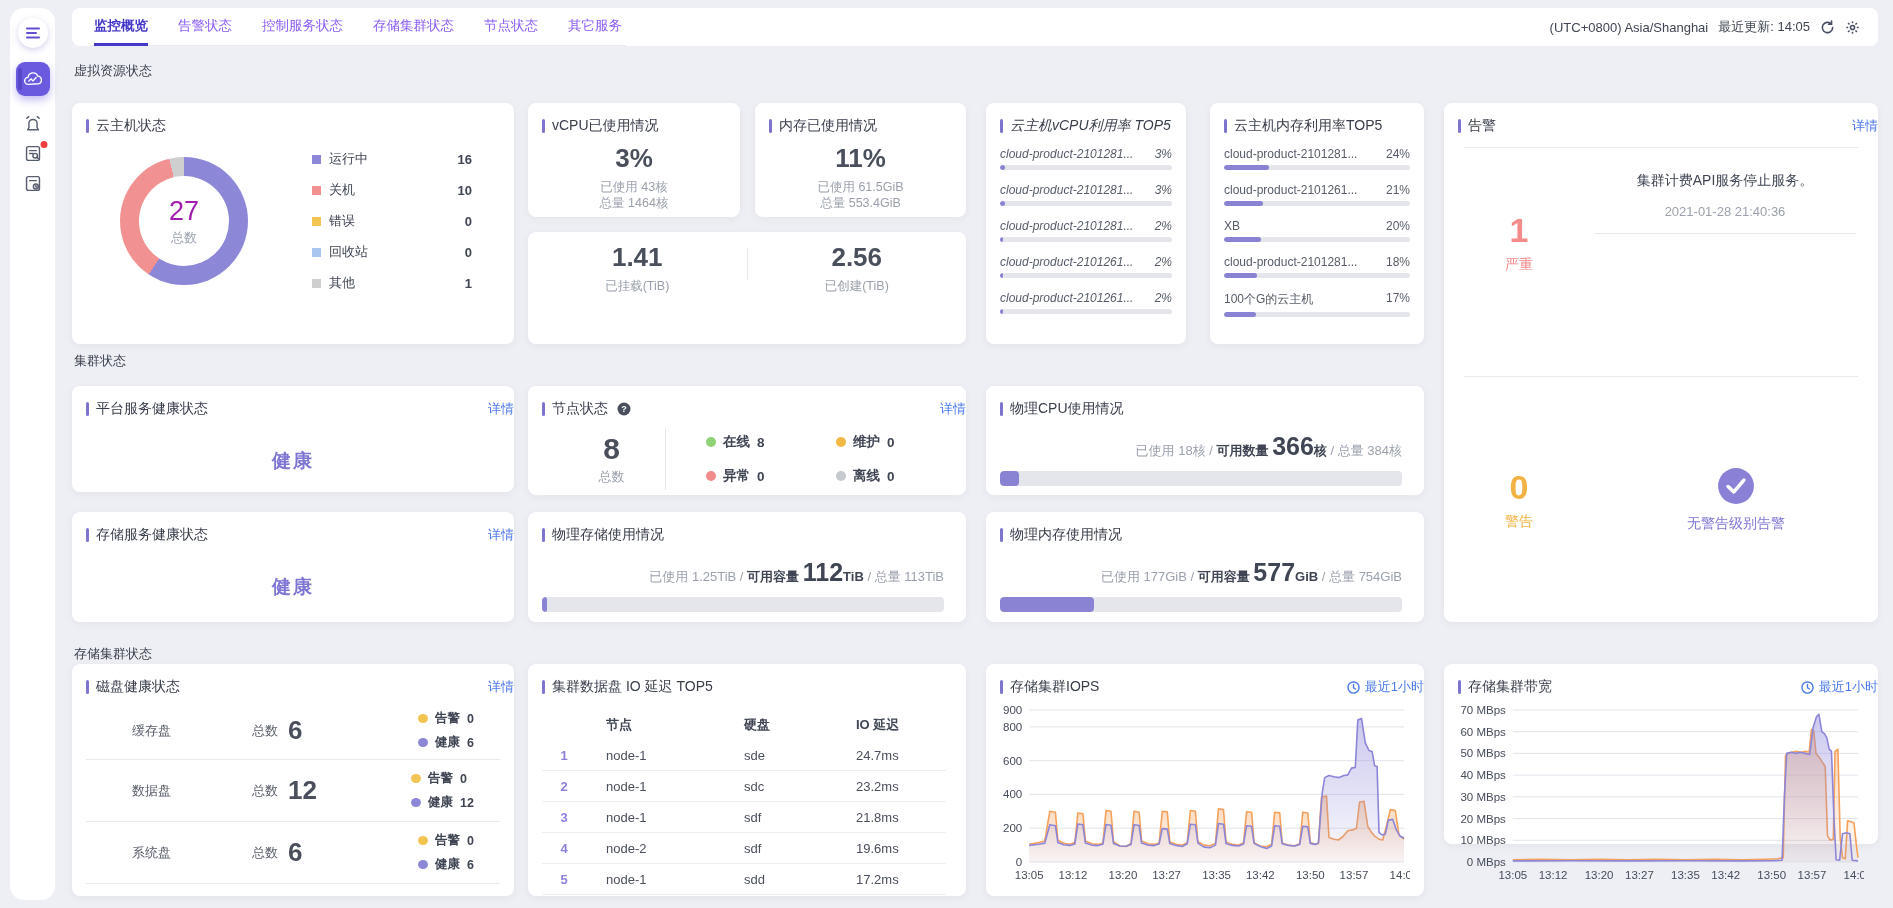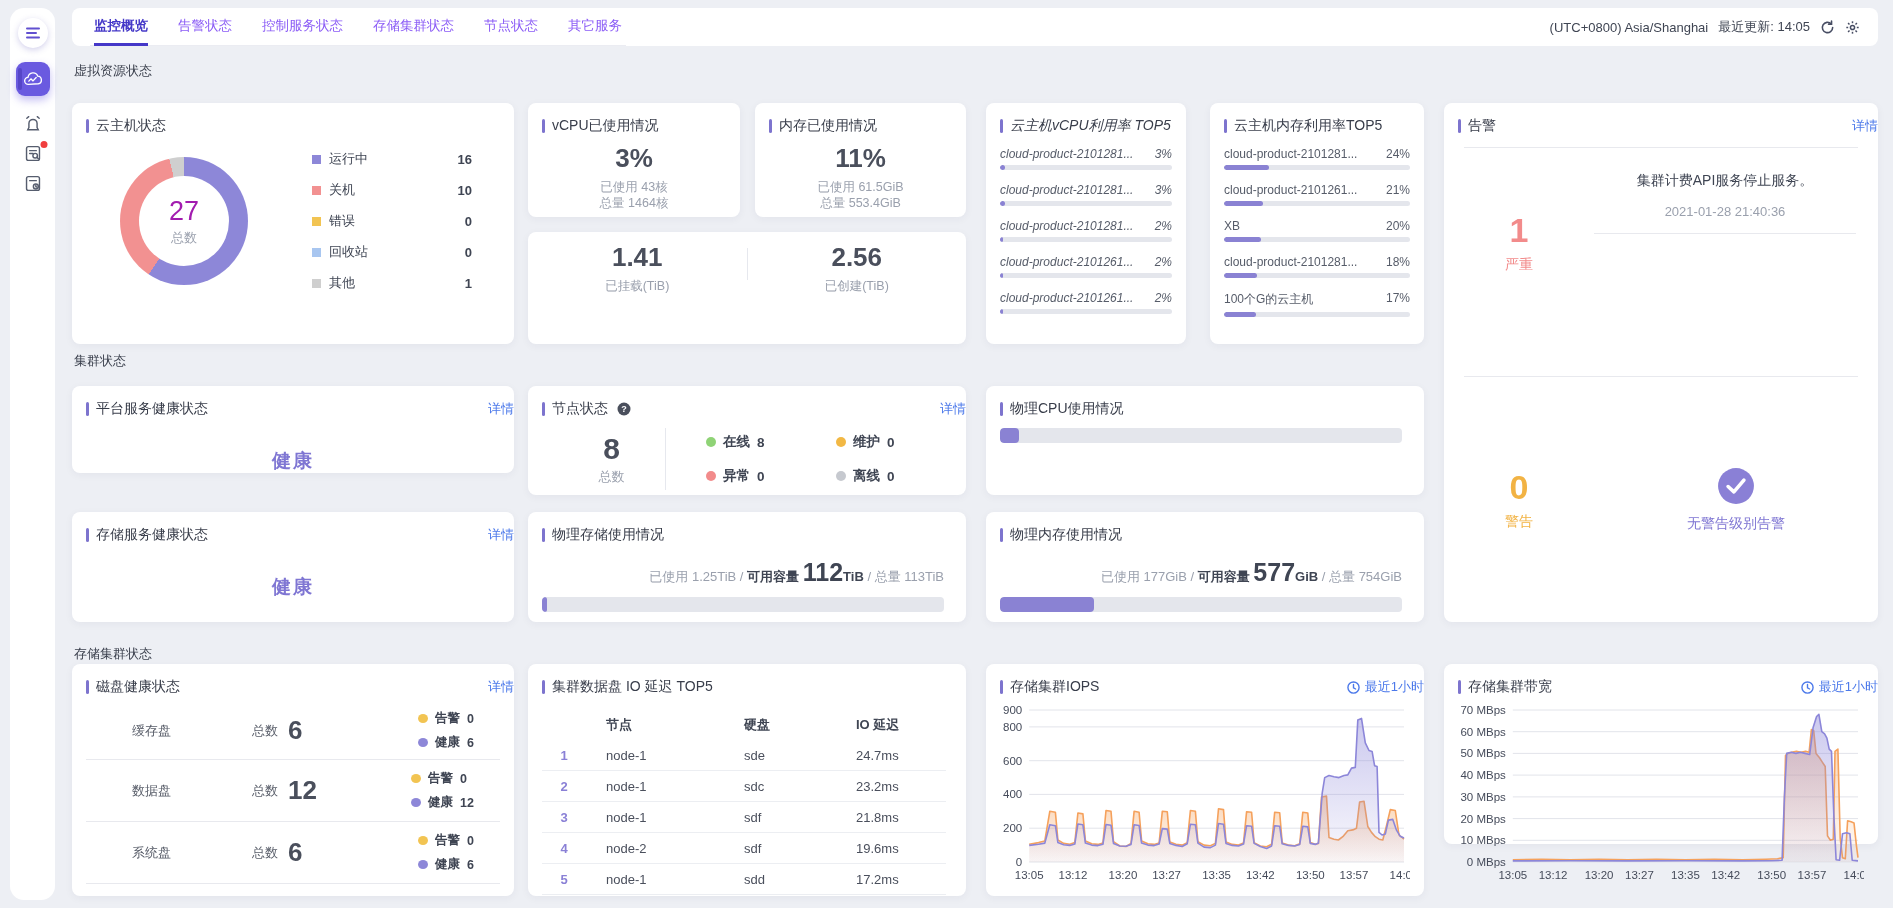--- a/index.html
+++ b/index.html
@@ -399,21 +399,21 @@
     <div class="ok-wrap">
       <svg width="38" height="38" viewBox="0 0 36 36">
           <circle cx="18" cy="18" r="17" fill="#8a80d6"></circle>
           <polyline points="10.5,18.5 16,23.5 25.5,12.5" fill="none" stroke="#fff" stroke-width="3.4" stroke-linecap="round" stroke-linejoin="round"></polyline>
         </svg>
       <span class="ok-text">无警告级别告警</span>
     </div>
   </div>
 </div>
 
-<div class="card" style="left:72px;top:386px;width:442px;height:87px;">
+<div class="card" style="left:72px;top:386px;width:442px;height:106px;">
   <div class="card-title">
       <span class="tbar"></span>
       <span>平台服务健康状态</span>
       <span class="detail">详情</span>
     </div>
   <div class="health-status">健康</div>
 </div>
 
 <div class="card" style="left:528px;top:386px;width:438px;height:109px;">
   <div class="card-title">
@@ -454,20 +454,21 @@
         </div>
     </div>
   </div>
 </div>
 
 <div class="card" style="left:986px;top:386px;width:438px;height:109px;">
   <div class="card-title">
       <span class="tbar"></span>
       <span>物理CPU使用情况</span>
     </div>
+  <div class="use-line"><span>已使用 18核 /</span> <b>可用数量</b> <b class="use-big">366</b><b>核</b> <span>/ 总量 384核</span></div>
   <div class="use-bar">
       <div class="use-fill" style="width: 4.7%;"></div>
     </div>
 </div>
 
 <div class="card" style="left:72px;top:512px;width:442px;height:110px;">
   <div class="card-title">
       <span class="tbar"></span>
       <span>存储服务健康状态</span>
       <span class="detail">详情</span>

